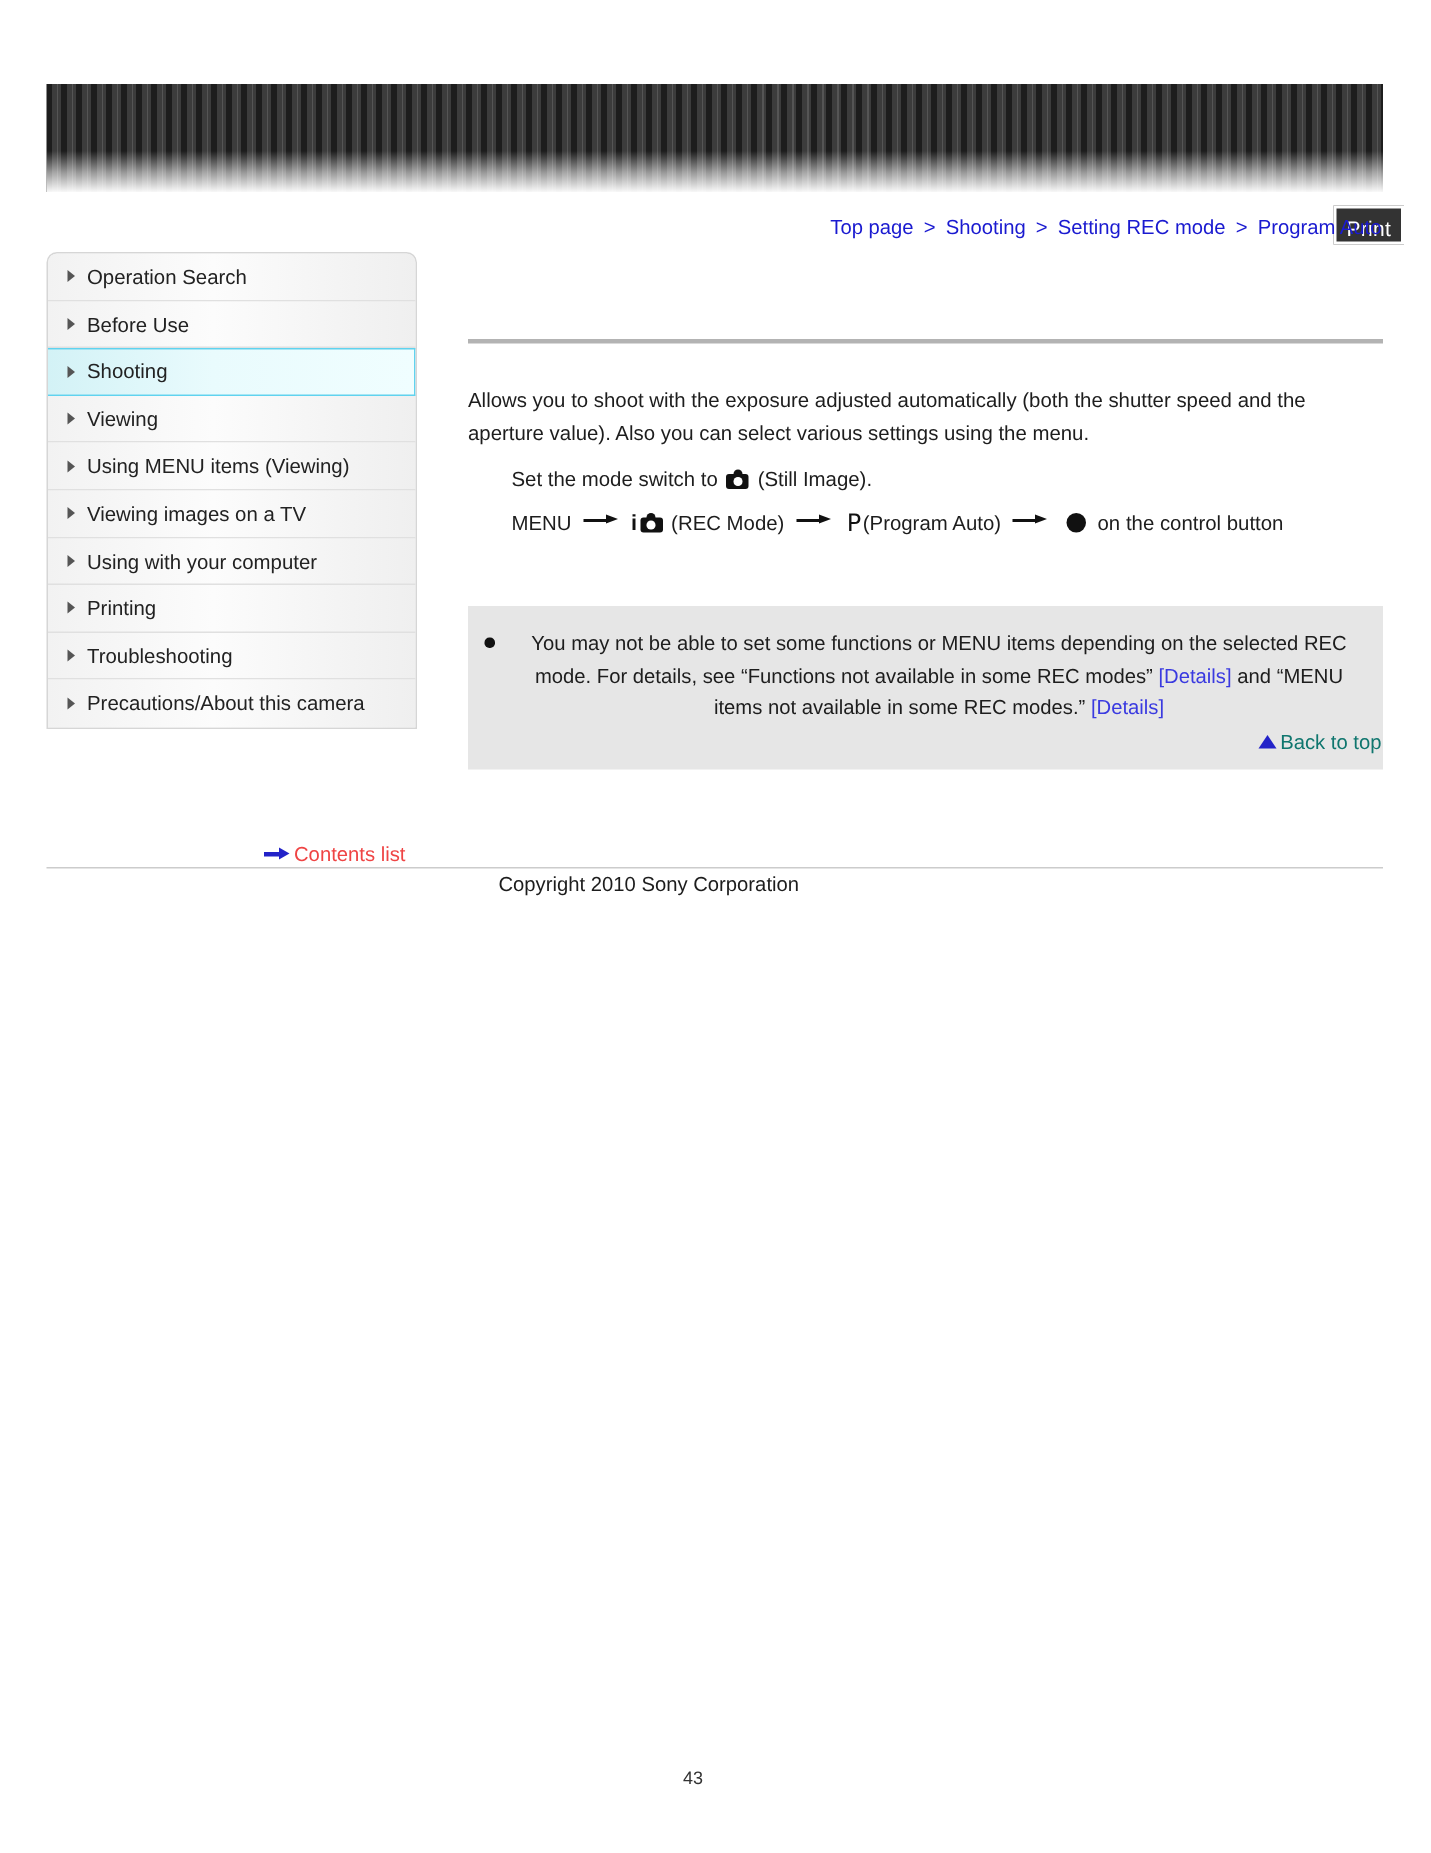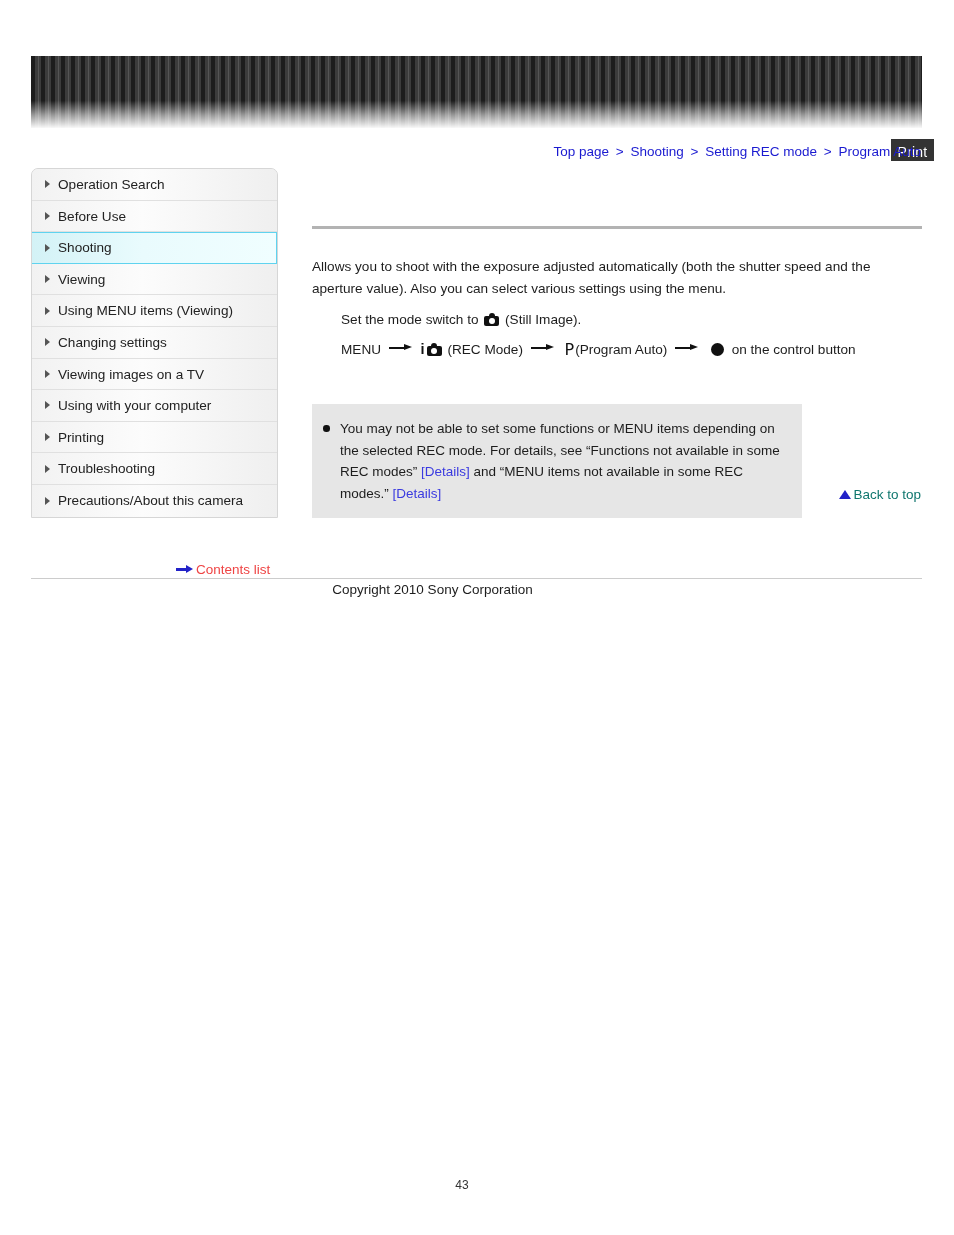--- a/index.html
+++ b/index.html
@@ -259,24 +259,25 @@
     background: #111111;
     vertical-align: -2px;
     margin: 0 4px;
   }
 
   
   #note-box {
     position: absolute;
     left: 312px;
     top: 404px;
-    width: 490px;
+    width: 610px;
     background: #e6e6e6;
-    padding: 14px 0 14px 0;
+    padding: 14px 0 30px 0;
     box-sizing: border-box;
+    text-align: center;
   }
   #note-box .note-row {
     position: relative;
     padding-left: 28px;
     padding-right: 10px;
     font-size: 13.5px;
     line-height: 21.5px;
     color: #1d1d1d;
   }
   #note-box .bullet {
@@ -372,24 +373,20 @@
     <span class="arrow"></span>
     <span>Shooting</span>
   </div>
   <div class="side-item">
     <span class="arrow"></span>
     <span>Viewing</span>
   </div>
   <div class="side-item">
     <span class="arrow"></span>
     <span>Using MENU items (Viewing)</span>
-  </div>
-  <div class="side-item">
-    <span class="arrow"></span>
-    <span>Changing settings</span>
   </div>
   <div class="side-item">
     <span class="arrow"></span>
     <span>Viewing images on a TV</span>
   </div>
   <div class="side-item">
     <span class="arrow"></span>
     <span>Using with your computer</span>
   </div>
   <div class="side-item">

